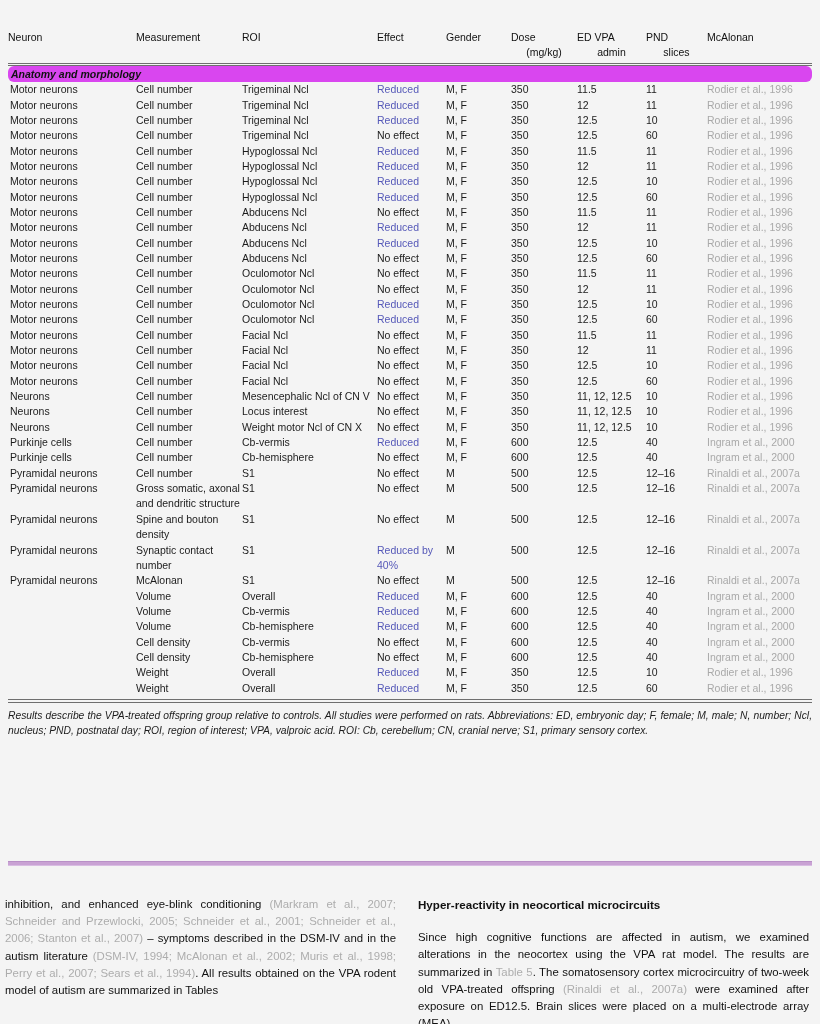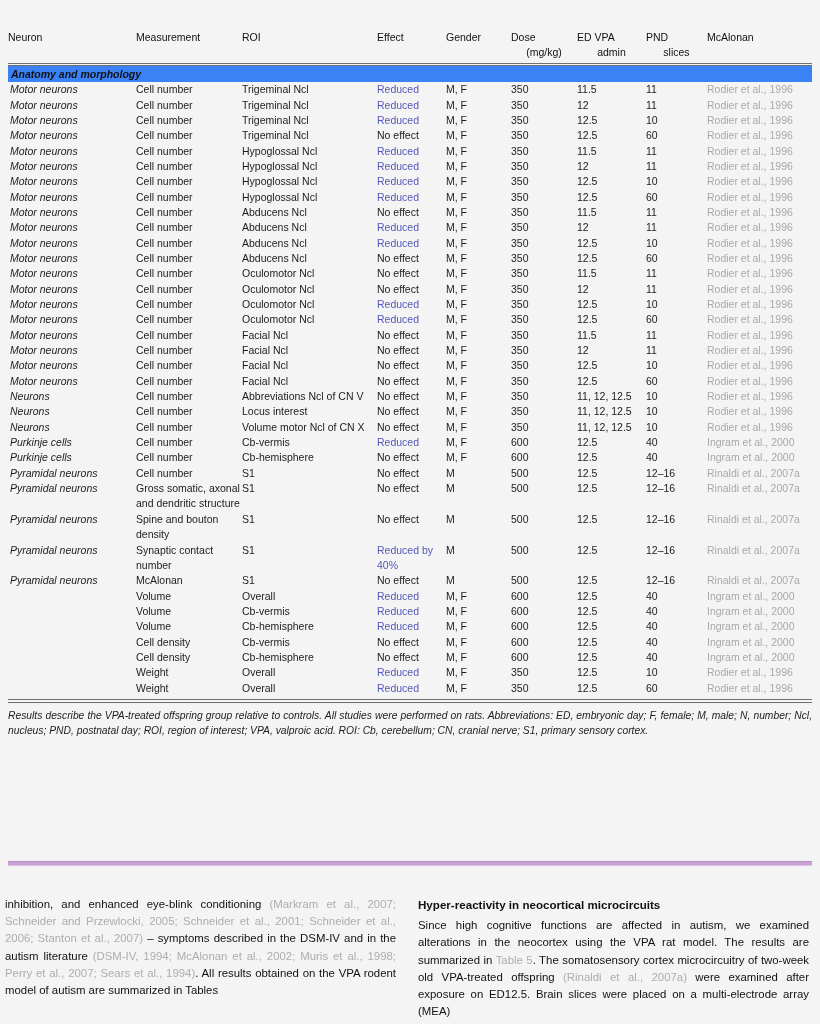--- a/index.html
+++ b/index.html
@@ -79,37 +79,38 @@
   tr.rule-bottom td { height: 7px; }
   tr.rule-bottom .rline {
     border-top: 1.1px solid #6f6f6f;
     border-bottom: 1.1px solid #6f6f6f;
     height: 1.6px;
     width: 100%;
     margin-top: 3px;
   }
 
   tr.section td {
-    background: #3b82f6;
+    background: #d946ef;
     font-style: italic;
     font-weight: bold;
     font-size: 10.5px;
     padding: 1px 0 1px 3px;
     line-height: 14px;
     color: #111;
+    border-radius: 6px;
   }
 
   tbody td {
     padding-top: 0.2px;
     padding-bottom: 0.2px;
     font-size: 10.5px;
     line-height: 15.35px;
     color: #1c1c1c;
   }
-  tbody td.neuron   { padding-left: 2px; font-style: italic; }
+  tbody td.neuron   { padding-left: 2px; }
   td.effect-reduced { color: #5558b8; }
   td.ref            { color: #a9a9a9; }
 
   .footnote {
     font-style: italic;
     font-size: 10.3px;
     line-height: 15px;
     color: #1c1c1c;
     width: 804px;
     text-align: justify;
@@ -140,21 +141,21 @@
   .col {
     width: 391px;
     font-size: 11.4px;
     line-height: 17.2px;
     text-align: justify;
     color: #111;
   }
   .col p { margin: 0; }
   .col .cite { color: #adadad; }
   .col h3 {
-    margin: 0 0 4px 0;
+    margin: 0 0 16px 0;
     font-size: 11.6px;
     line-height: 17.2px;
     font-weight: bold;
     color: #111;
   }
 </style>
 </head>
 <body>
 
 <div id="page">
@@ -410,21 +411,21 @@
             <td>No effect</td>
             <td>M, F</td>
             <td>350</td>
             <td>12.5</td>
             <td>60</td>
             <td class="ref">Rodier et al., 1996</td>
           </tr>
           <tr>
             <td class="neuron">Neurons</td>
             <td>Cell number</td>
-            <td>Abbreviations Ncl of CN V</td>
+            <td>Mesencephalic Ncl of CN V</td>
             <td>No effect</td>
             <td>M, F</td>
             <td>350</td>
             <td>11, 12, 12.5</td>
             <td>10</td>
             <td class="ref">Rodier et al., 1996</td>
           </tr>
           <tr>
             <td class="neuron">Neurons</td>
             <td>Cell number</td>
@@ -432,21 +433,21 @@
             <td>No effect</td>
             <td>M, F</td>
             <td>350</td>
             <td>11, 12, 12.5</td>
             <td>10</td>
             <td class="ref">Rodier et al., 1996</td>
           </tr>
           <tr>
             <td class="neuron">Neurons</td>
             <td>Cell number</td>
-            <td>Volume motor Ncl of CN X</td>
+            <td>Weight motor Ncl of CN X</td>
             <td>No effect</td>
             <td>M, F</td>
             <td>350</td>
             <td>11, 12, 12.5</td>
             <td>10</td>
             <td class="ref">Rodier et al., 1996</td>
           </tr>
           <tr>
             <td class="neuron">Purkinje cells</td>
             <td>Cell number</td>

